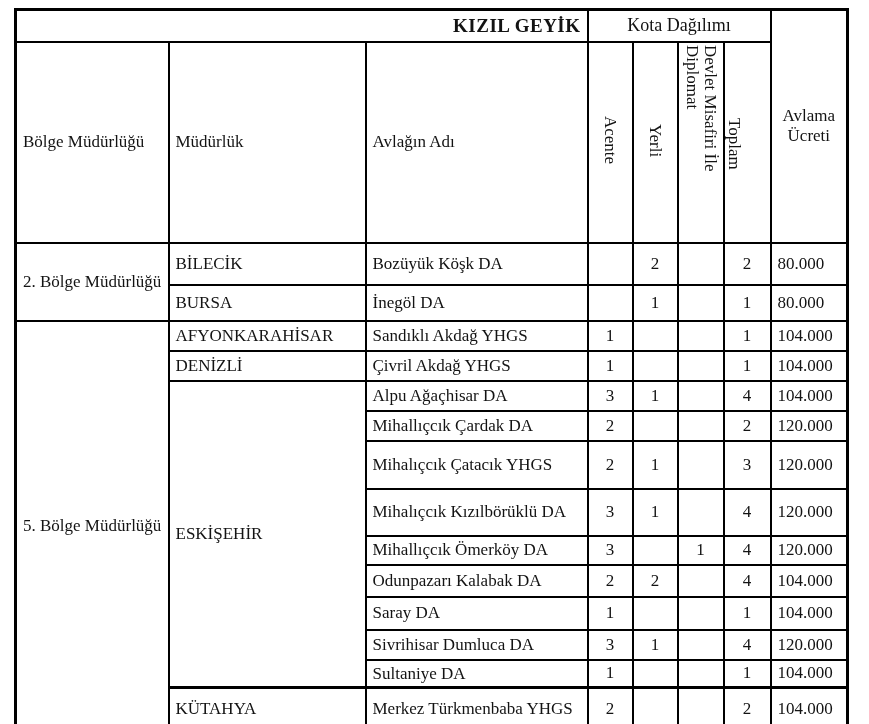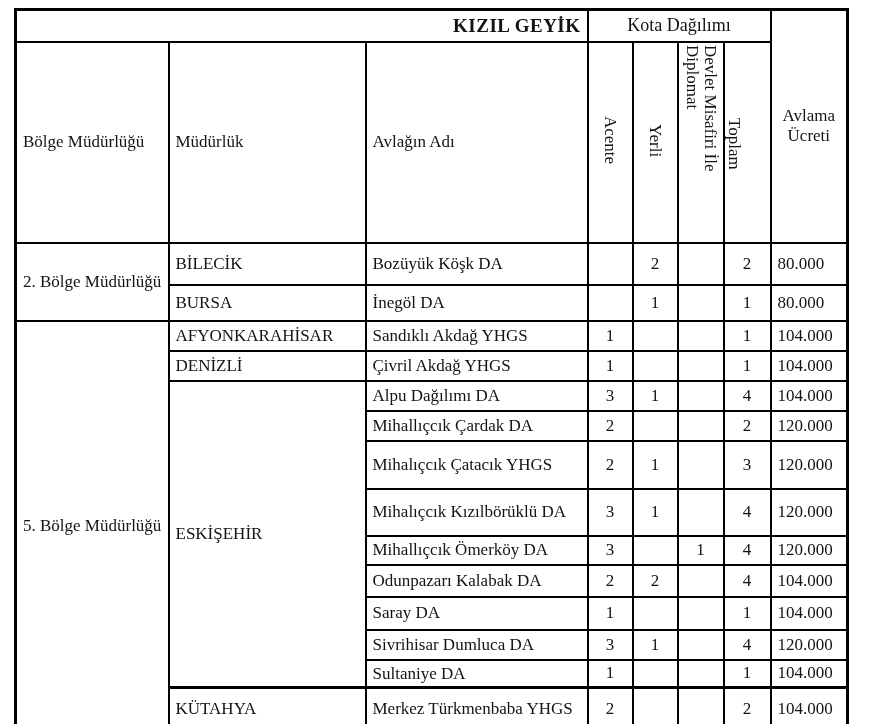--- a/index.html
+++ b/index.html
@@ -123,21 +123,21 @@
       <td class="ground">Çivril Akdağ YHGS</td>
       <td class="num">1</td>
       <td class="num"></td>
       <td class="num"></td>
       <td class="num">1</td>
       <td class="fee">104.000</td>
     </tr>
 
     <tr style="height:30px">
       <td class="dir" rowspan="9">ESKİŞEHİR</td>
-      <td class="ground">Alpu Dağılımı DA</td>
+      <td class="ground">Alpu Ağaçhisar DA</td>
       <td class="num">3</td>
       <td class="num">1</td>
       <td class="num"></td>
       <td class="num">4</td>
       <td class="fee">104.000</td>
     </tr>
 
     <tr style="height:30px">
       <td class="ground">Mihallıçcık Çardak DA</td>
       <td class="num">2</td>

